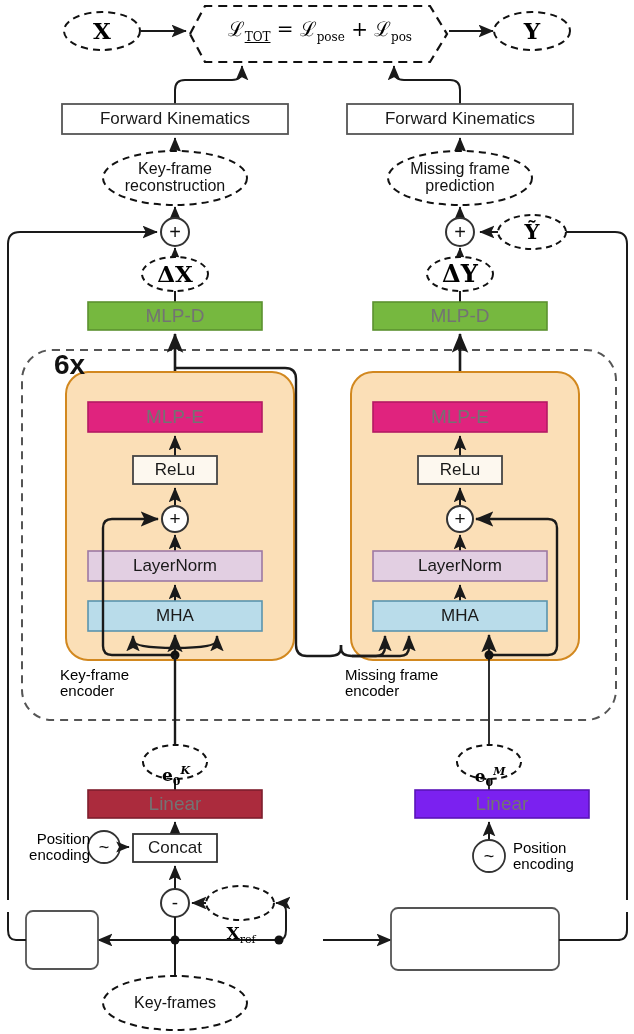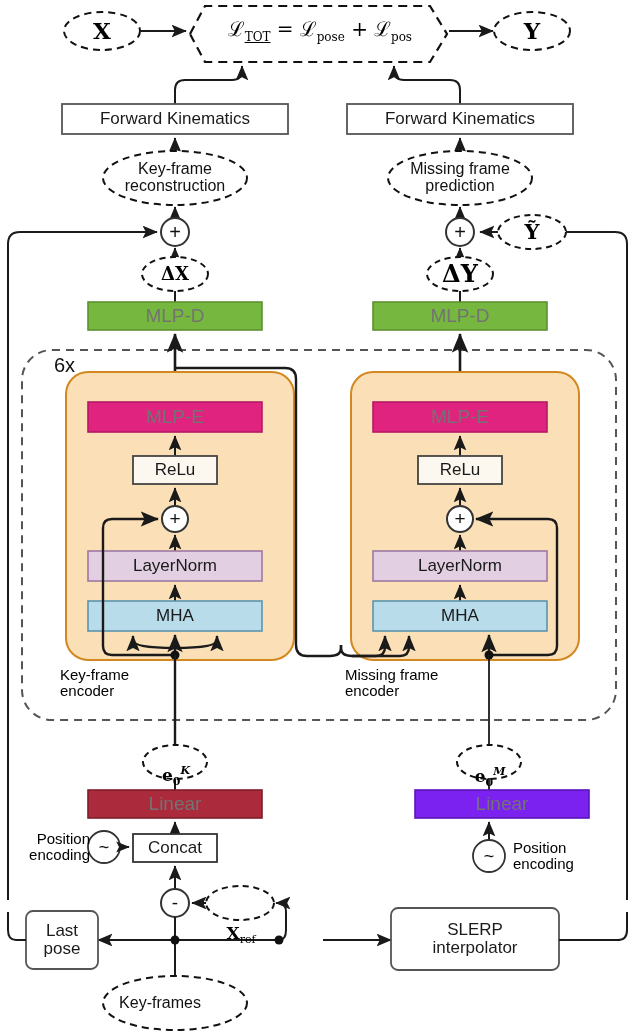--- a/index.html
+++ b/index.html
@@ -200,27 +200,27 @@
 <div class="lbl ell" style="left:110px;top:156px;width:130px;height:44px;">Key-frame
 reconstruction</div>
 <div class="lbl ell" style="left:395px;top:156px;width:130px;height:44px;">Missing frame
 prediction</div>
 
 <div class="lbl" style="left:161px;top:218px;width:28px;height:28px;font-size:20px;color:#111;">+</div>
 <div class="lbl" style="left:446px;top:218px;width:28px;height:28px;font-size:20px;color:#111;">+</div>
 
 <div class="lbl math" style="left:502px;top:216px;width:60px;height:32px;font-size:21px;font-weight:bold;">Ỹ</div>
 
-<div class="lbl math" style="left:145px;top:259px;width:60px;height:30px;font-size:18px;font-weight:bold;">ΔX</div>
+<div class="lbl math" style="left:145px;top:259px;width:60px;height:30px;font-size:23px;font-weight:bold;">ΔX</div>
 <div class="lbl math" style="left:430px;top:259px;width:60px;height:30px;font-size:24px;font-weight:bold;">ΔY</div>
 
 <div class="lbl whitetxt" style="left:88px;top:302px;width:174px;height:28px;">MLP-D</div>
 <div class="lbl whitetxt" style="left:373px;top:302px;width:174px;height:28px;">MLP-D</div>
 
-<div class="lbl" style="left:54px;top:352px;width:46px;height:26px;font-size:20px;color:#111;justify-content:flex-start;">6x</div>
+<div class="lbl" style="left:54px;top:352px;width:46px;height:26px;font-size:28px;color:#111;justify-content:flex-start;font-weight:bold;">6x</div>
 
 <div class="lbl whitetxt" style="left:88px;top:402px;width:174px;height:30px;">MLP-E</div>
 <div class="lbl whitetxt" style="left:373px;top:402px;width:174px;height:30px;">MLP-E</div>
 
 <div class="lbl boxtxt" style="left:133px;top:456px;width:84px;height:28px;">ReLu</div>
 <div class="lbl boxtxt" style="left:418px;top:456px;width:84px;height:28px;">ReLu</div>
 
 <div class="lbl" style="left:162px;top:506px;width:26px;height:26px;font-size:19px;color:#111;">+</div>
 <div class="lbl" style="left:447px;top:506px;width:26px;height:26px;font-size:19px;color:#111;">+</div>
 
@@ -254,20 +254,16 @@
 <div class="lbl" style="left:475px;top:843px;width:28px;height:26px;font-size:18px;color:#111;">~</div>
 
 <div class="lbl boxtxt" style="left:133px;top:834px;width:84px;height:28px;">Concat</div>
 
 <div class="lbl" style="left:163px;top:891px;width:24px;height:24px;font-size:19px;color:#111;">-</div>
 
 <div class="lbl math" style="left:210px;top:920px;width:62px;height:30px;font-size:17px;font-weight:bold;text-align:right;">
   <span>X<sub style="font-size:11px;font-weight:normal;">ref</sub></span>
 </div>
 
-<div class="lbl boxtxt" style="left:26px;top:911px;width:72px;height:58px;">Last
-pose</div>
-<div class="lbl boxtxt" style="left:391px;top:908px;width:168px;height:62px;">SLERP
-interpolator</div>
-
-<div class="lbl ell" style="left:100px;top:988px;width:120px;height:30px;">Key-frames</div>
+
+<div class="lbl ell" style="left:115px;top:988px;width:120px;height:30px;">Key-frames</div>
 
 </div>
 
 </body></html>

